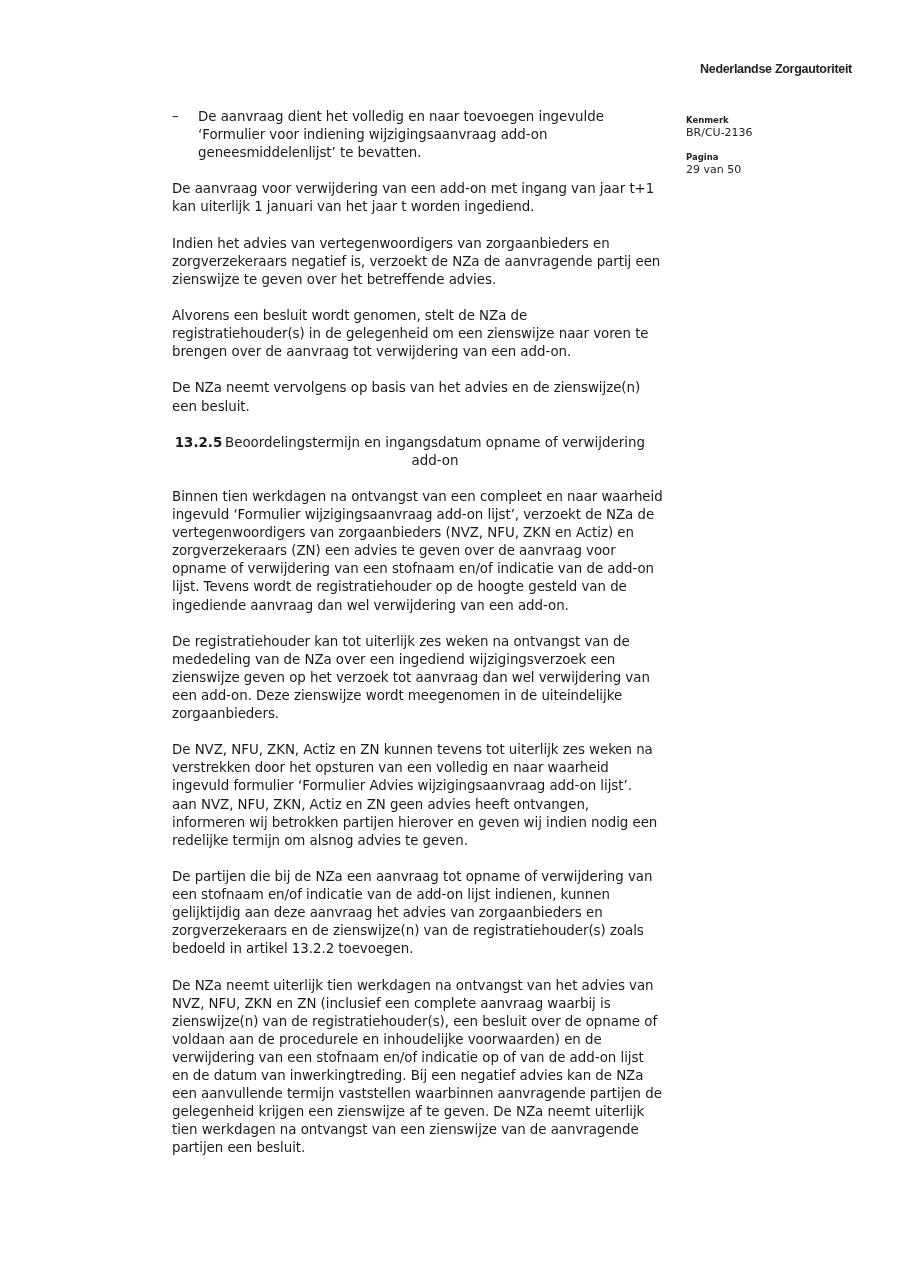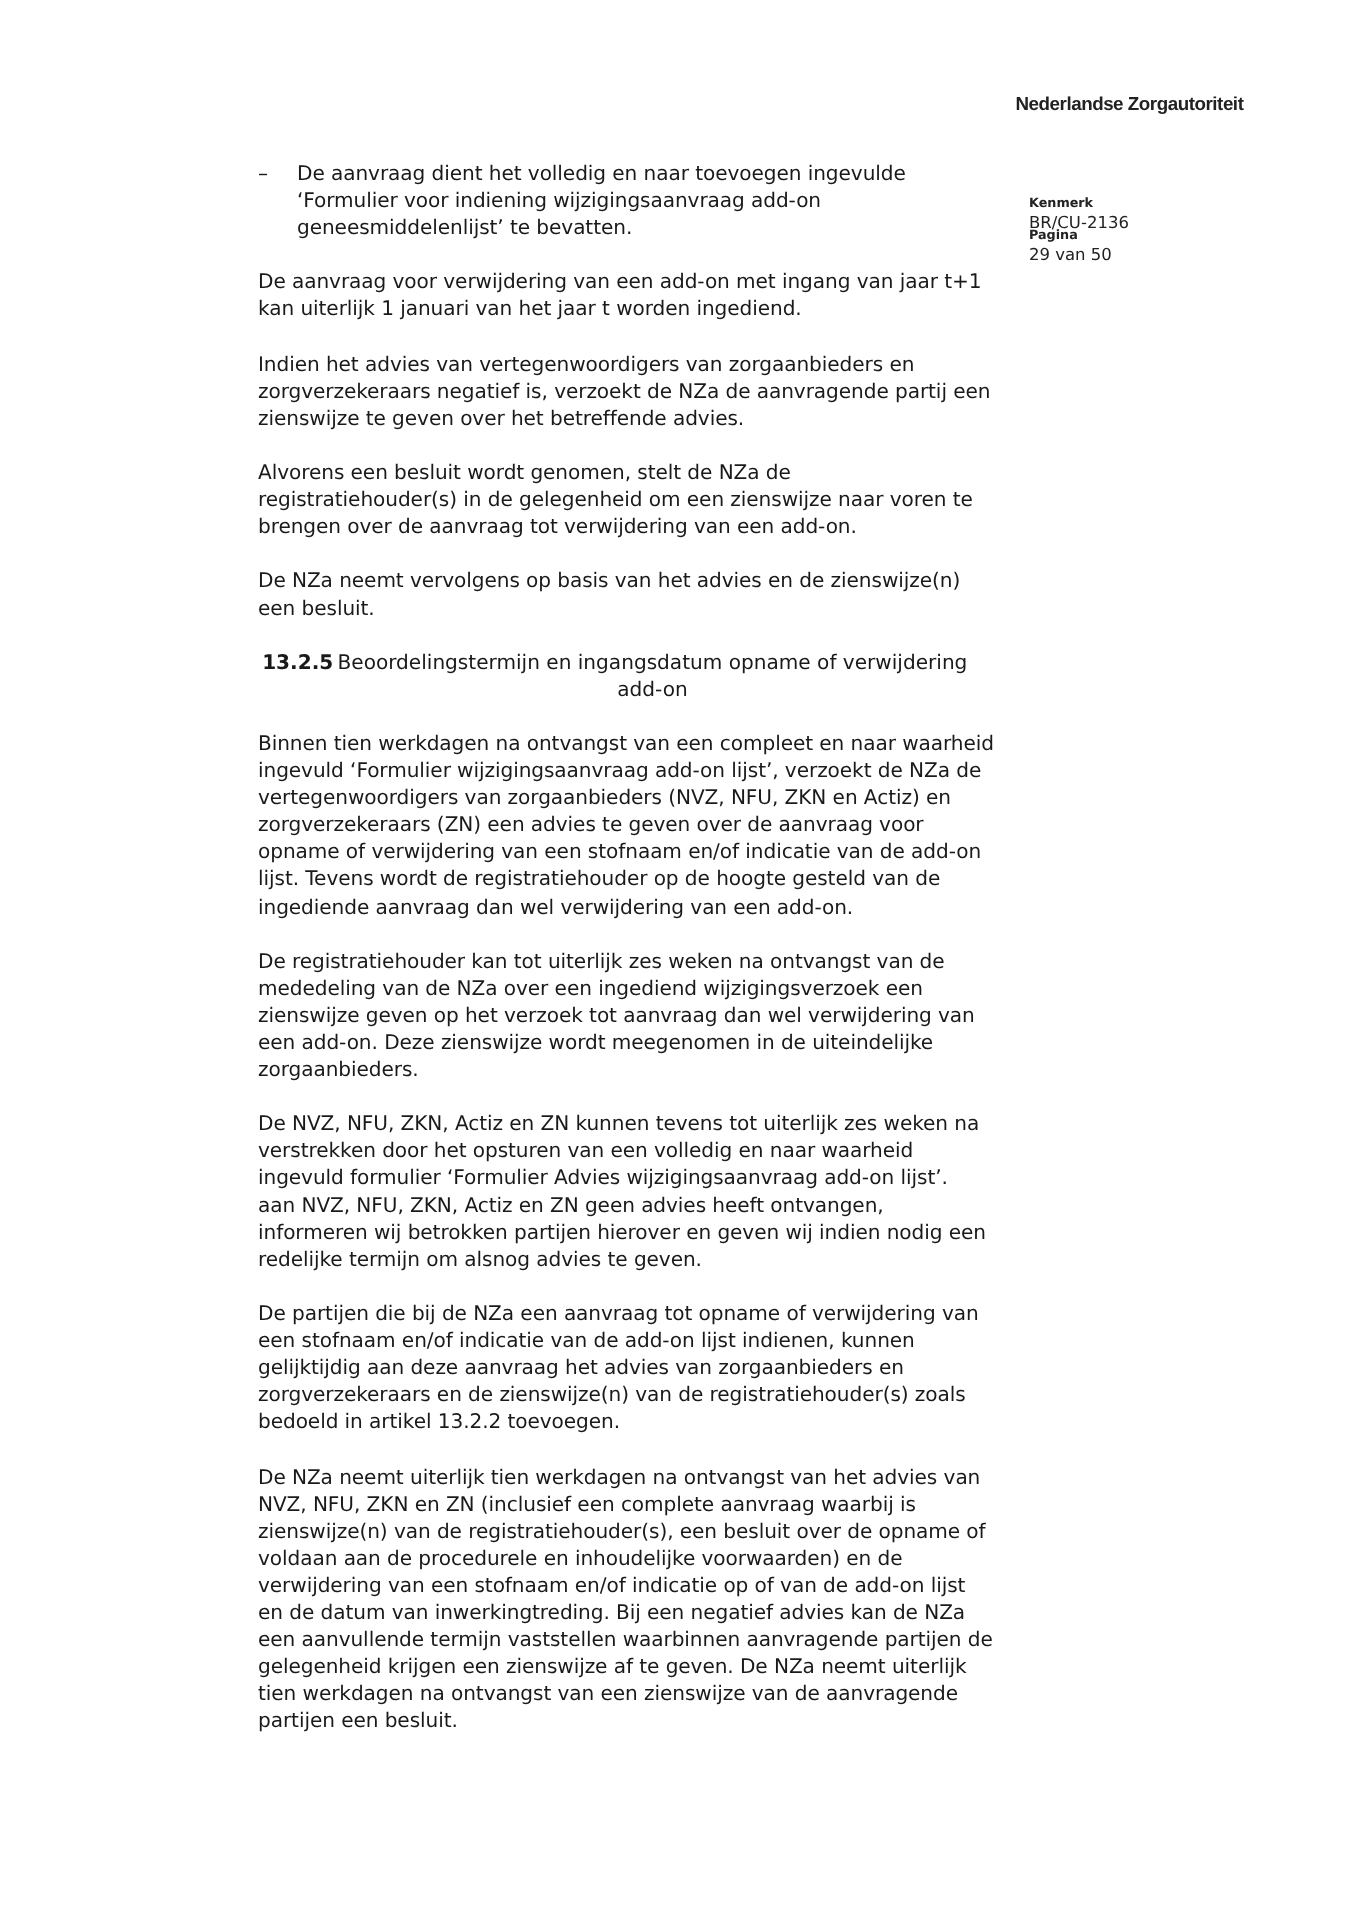--- a/index.html
+++ b/index.html
@@ -1,37 +1,37 @@
 <!DOCTYPE html>
 <html><head>
   <meta charset="utf-8">
   <style>
     html, body { margin: 0; padding: 0; background: #ffffff; }
     body { width: 900px; height: 1273px; position: relative; overflow: hidden;
       font-family: "DejaVu Sans", sans-serif; color: #1a1a1a; }
-    .org { position: absolute; left: 677px; top: 62px; font-size: 12.5px; font-weight: bold;
+    .org { position: absolute; left: 700px; top: 62px; font-size: 12.5px; font-weight: bold;
       letter-spacing: -0.3px; color: #222; font-family: "Liberation Sans", sans-serif; }
     .meta { position: absolute; left: 686px; font-family: "DejaVu Sans", sans-serif; }
     .meta-label { font-size: 8.5px; font-weight: bold; color: #222; line-height: 12px; }
     .meta-value { font-size: 11px; color: #222; line-height: 14px; }
     .main { position: absolute; left: 172px; top: 108px; width: 515px; }
     .p { font-size: 13.4px; line-height: 18.1px; margin: 0 0 18.1px 0; white-space: nowrap; letter-spacing: -0.05px; }
     .p .ln { display: block; }
     .bullet { position: relative; padding-left: 26px; }
     .bullet .dash { position: absolute; left: 0; top: 0; }
     .heading { display: flex; font-size: 13.4px; line-height: 18.1px; margin: 0 0 18.1px 0; white-space: nowrap; text-align: center; }
     .heading .num { font-weight: bold; width: 53px; flex: none; }
     .heading .title .ln { display: block; }
   </style>
 </head>
 <body>
 
 <div class="org">Nederlandse Zorgautoriteit</div>
 
-<div class="meta" style="top:114px;margin-top:16px;">
+<div class="meta" style="top:114px;">
   <div class="meta-label">Kenmerk</div>
   <div class="meta-value">BR/CU-2136</div>
 </div>
 <div class="meta" style="top:151px;">
   <div class="meta-label">Pagina</div>
   <div class="meta-value">29 van 50</div>
 </div>
 
 <div class="main">
   <div class="p bullet">

